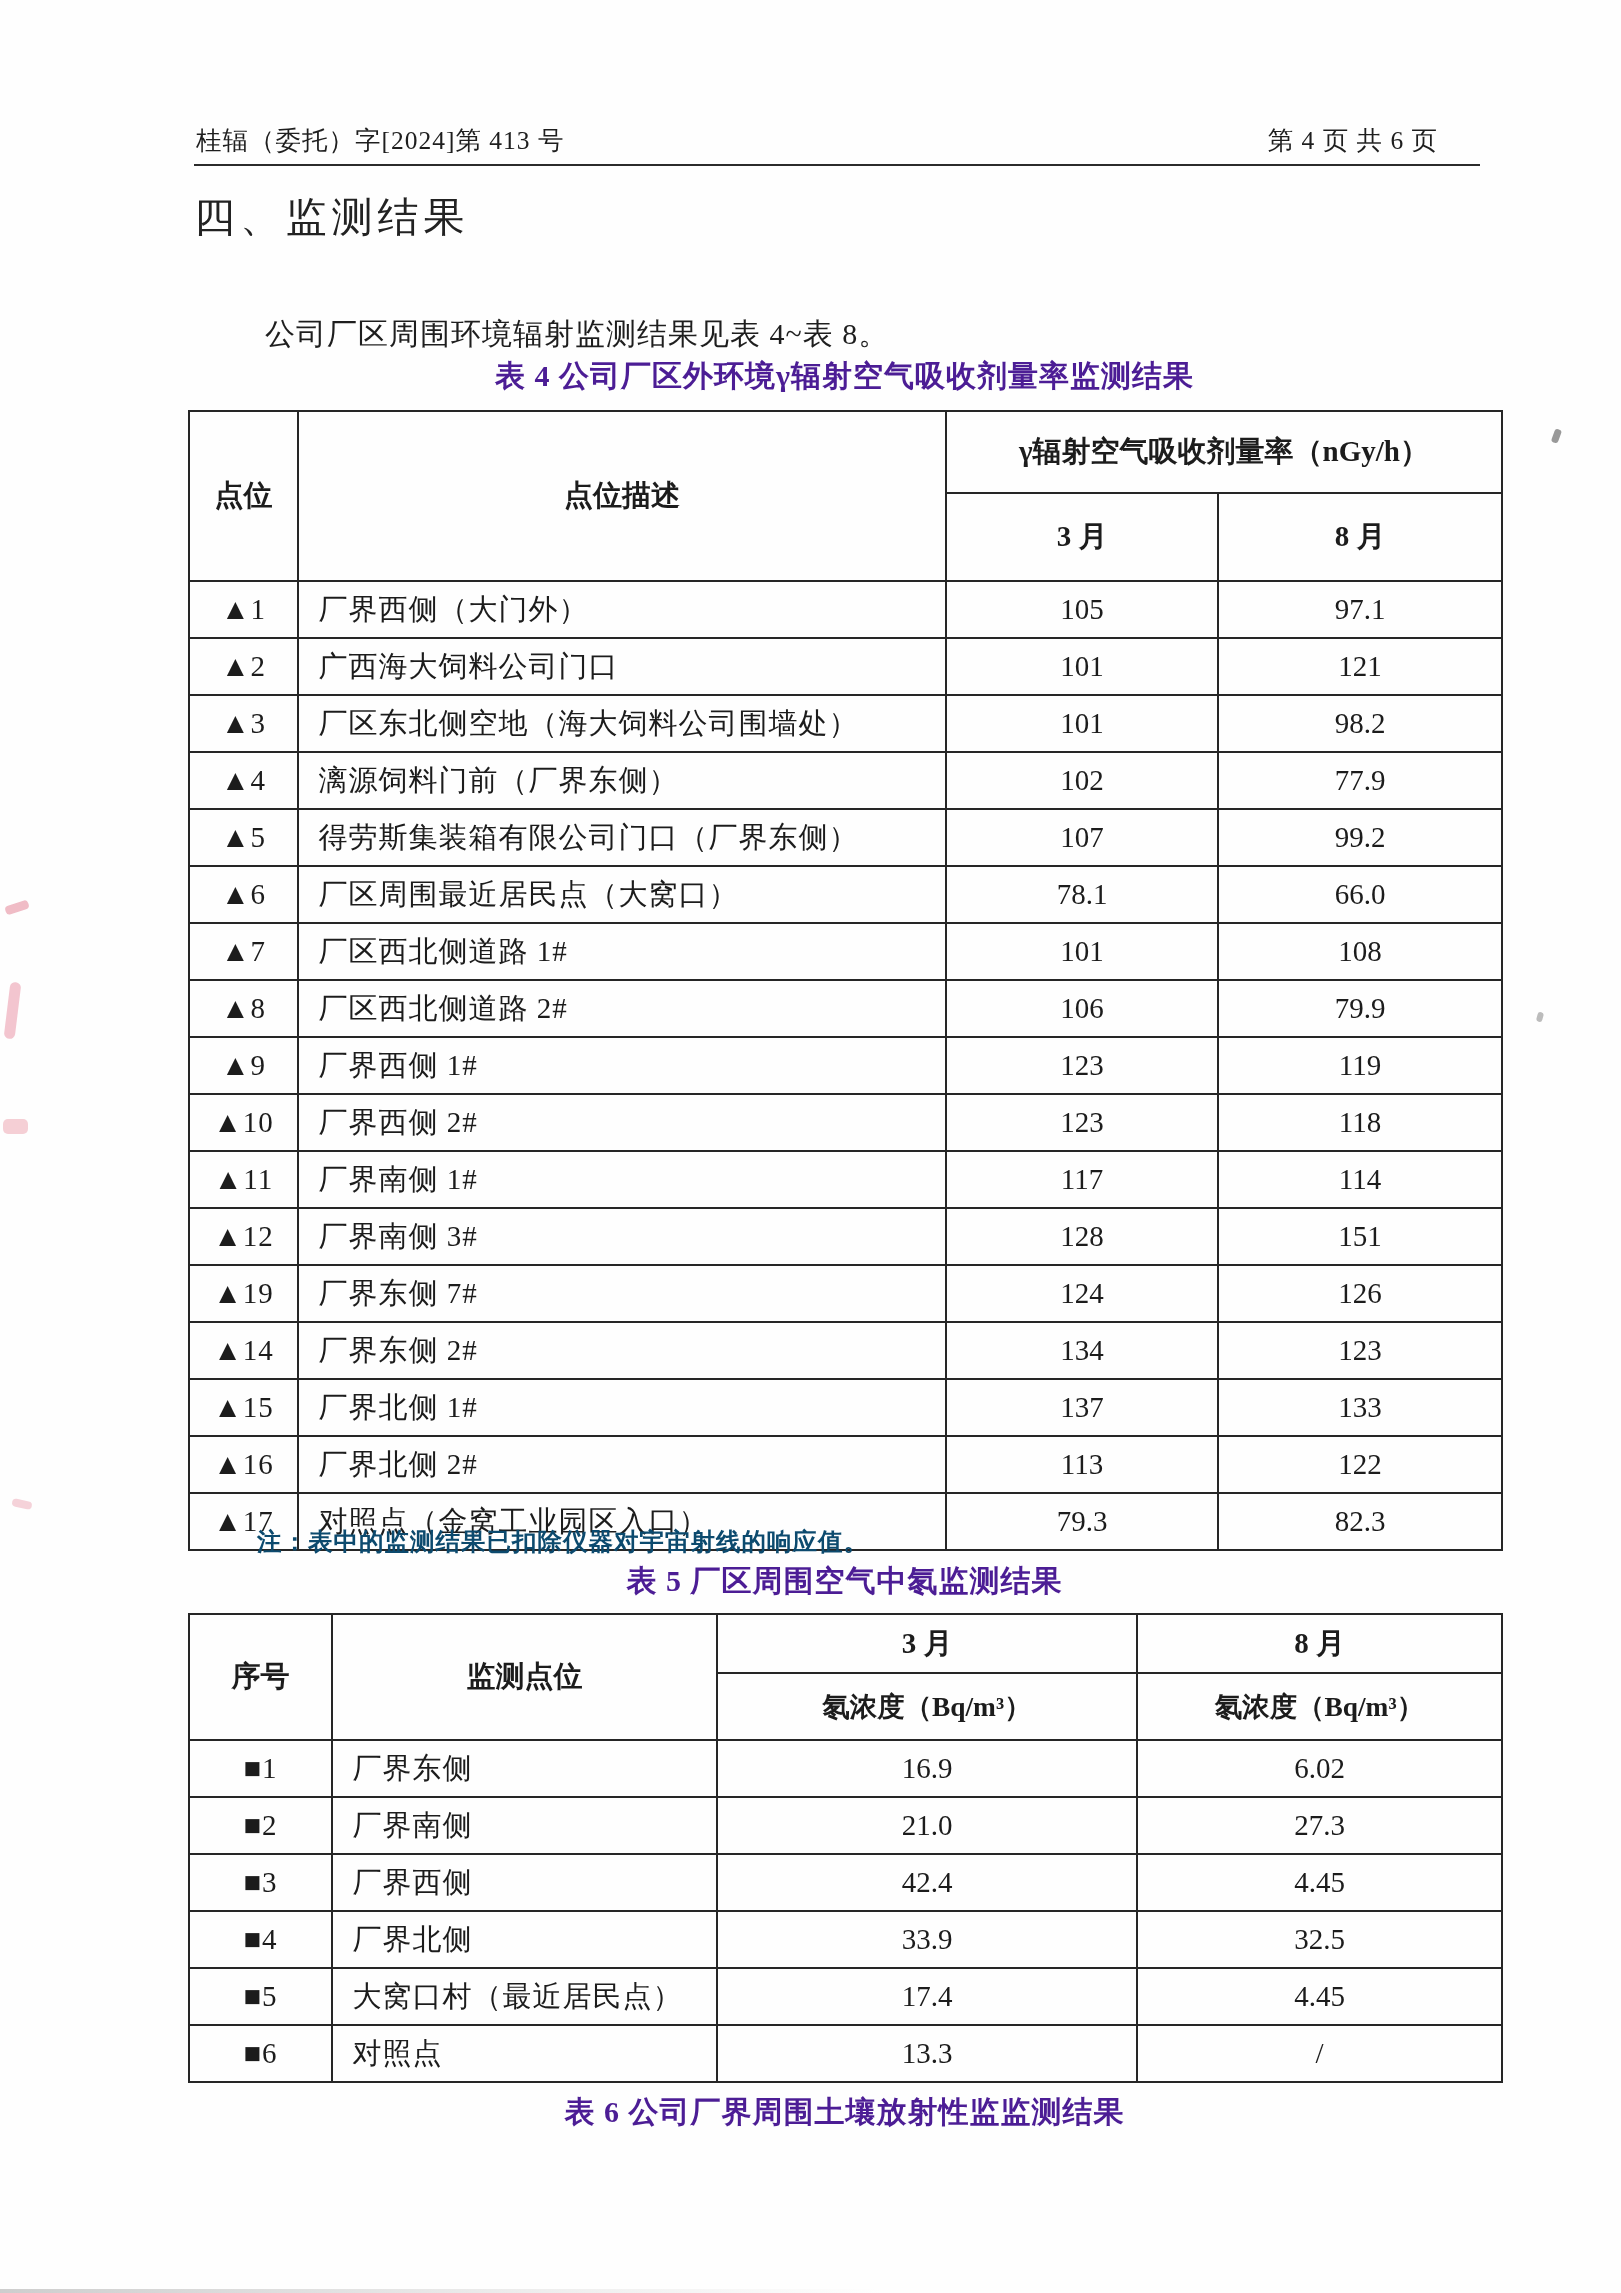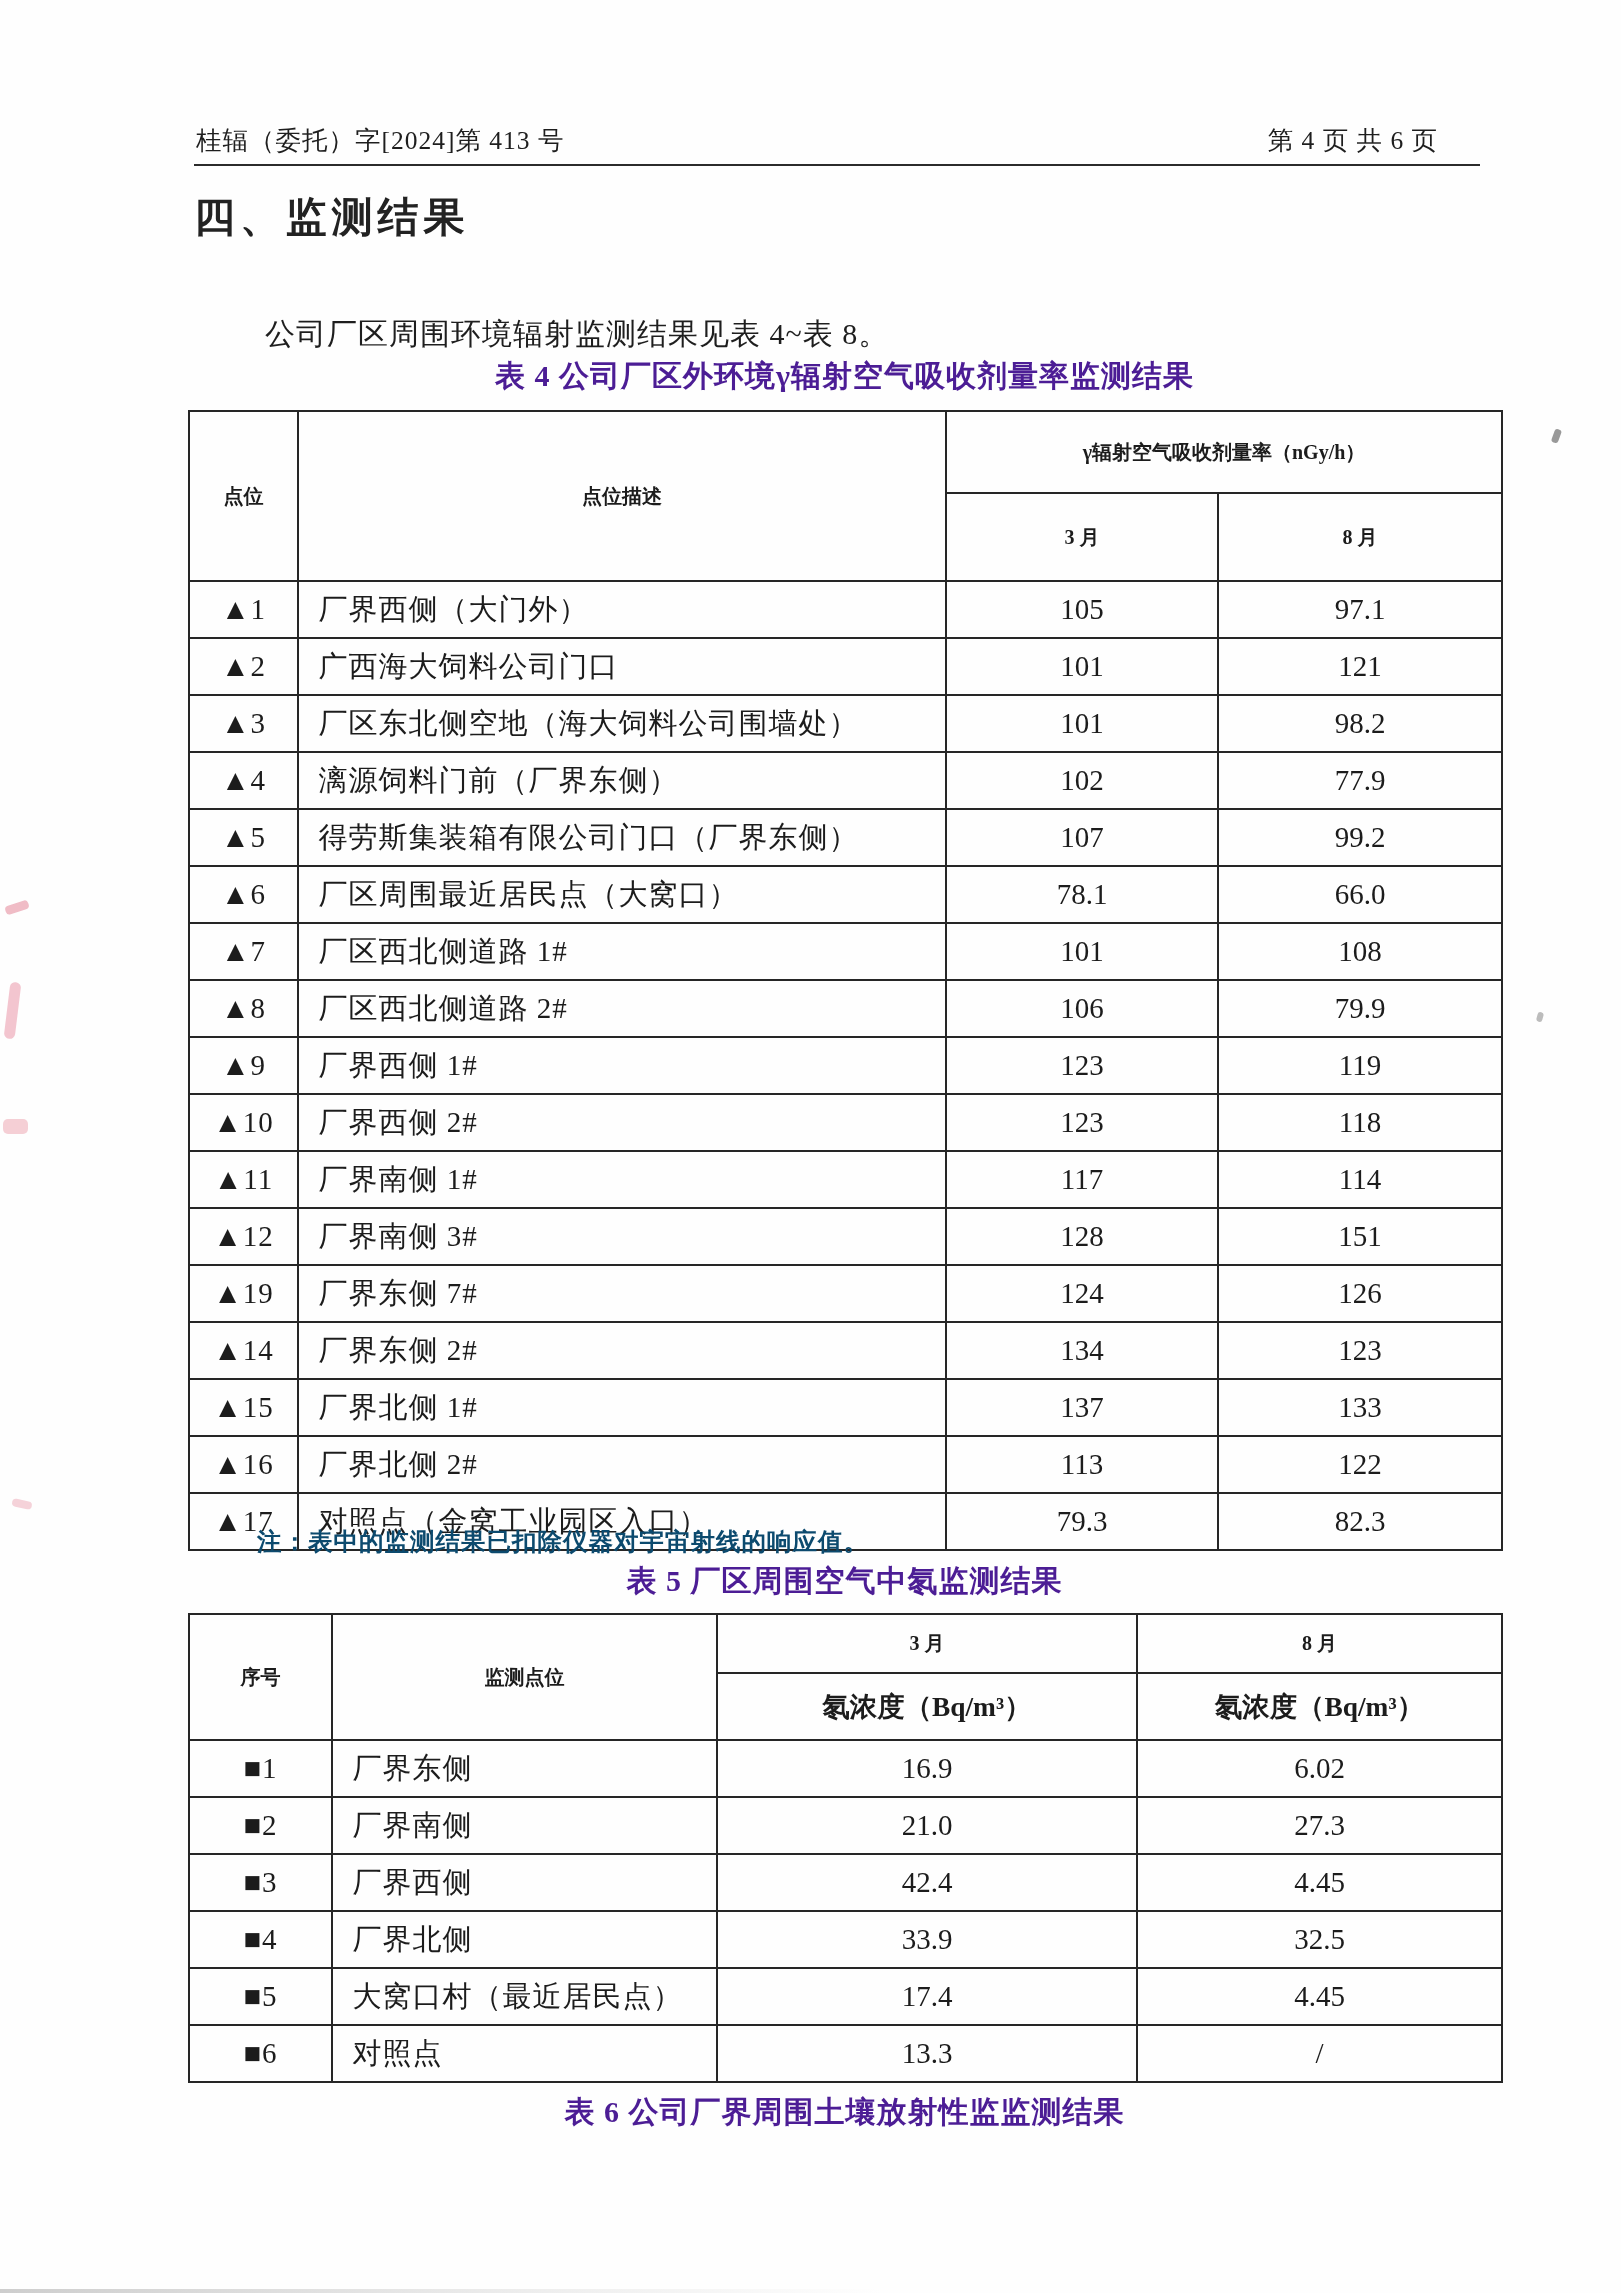--- a/index.html
+++ b/index.html
@@ -18,21 +18,21 @@
     display:flex;justify-content:space-between;align-items:baseline;
     font-size:25.5px;letter-spacing:1px;
   }
   .header-rule{
     position:absolute;top:164px;left:194px;width:1286px;
     border-top:2.9px solid #2b2b2b;
   }
   
   .section-title{
     position:absolute;top:190px;left:194px;
-    font-size:41px;font-weight:bold;letter-spacing:4.9px;
+    font-size:41px;font-weight:normal;letter-spacing:4.9px;
     font-family:"Liberation Sans","DejaVu Sans",sans-serif;
     color:#222;
   }
   .intro{
     position:absolute;top:284px;left:204px;width:1235px;
     font-size:30px;text-indent:61px;letter-spacing:1px;
   }
   .tbl-title{
     position:absolute;left:188px;width:1313px;
     text-align:center;font-size:30px;font-weight:bold;letter-spacing:1px;
@@ -54,21 +54,21 @@
     color:#1c1c1c;
   }
   .t4{top:410px;}
   .t5{top:1613px;}
   th,td{
     border:2.5px solid #262626;
     padding:0;
     text-align:center;vertical-align:middle;
     overflow:hidden;white-space:nowrap;
   }
-  th{font-size:20px;font-weight:bold;}
+  th{font-size:29px;font-weight:bold;}
   td{font-size:29px;font-weight:normal;}
   .t4 thead tr:nth-child(1) th{height:80px;}
   .t4 thead tr:nth-child(2) th{height:86px;}
   .t4 tbody tr td{height:55px;}
   .t5 thead tr:nth-child(1) th{height:57px;}
   .t5 thead tr:nth-child(2) th{height:65px;font-size:27.4px;}
   .t5 tbody tr td{height:55px;}
   td.c-desc{text-align:left;padding-left:19.6px;letter-spacing:1px;}
   td.c-id{letter-spacing:1px;}
   

